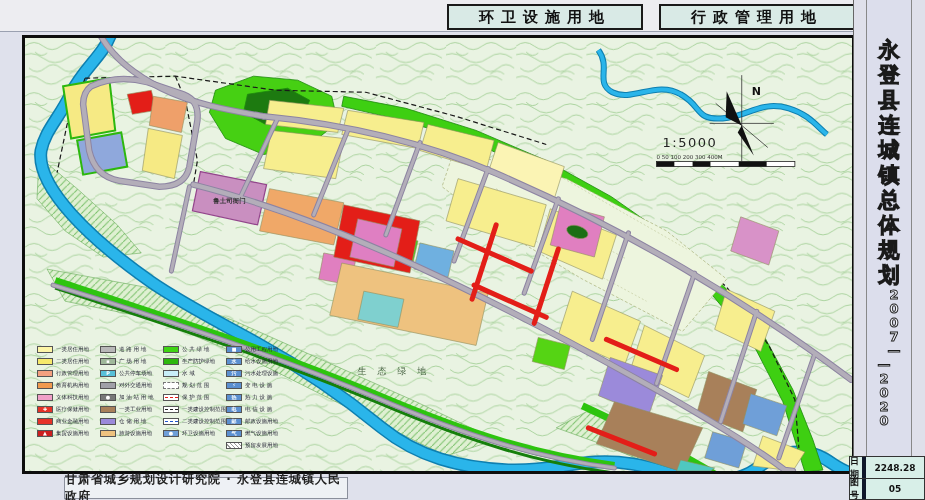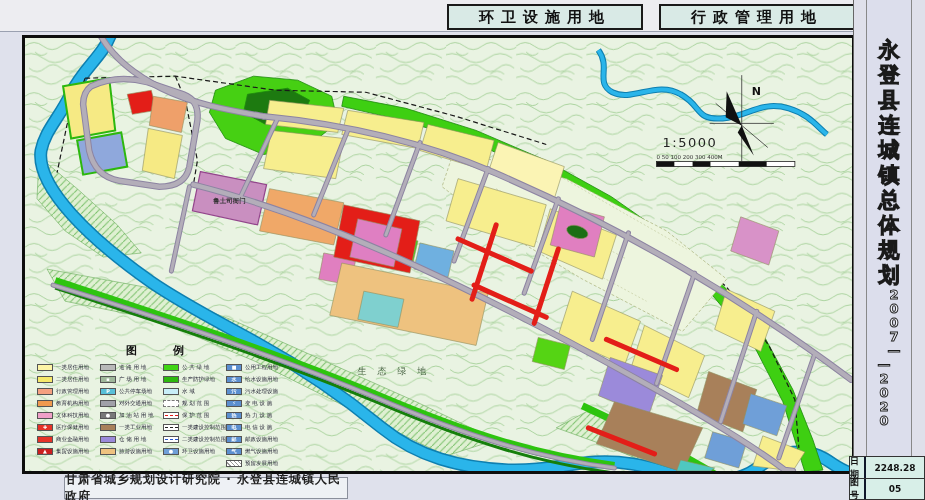--- a/index.html
+++ b/index.html
@@ -44,21 +44,21 @@
     -webkit-text-stroke:0.9px #1a1a1a;}
   .v-num.shift{margin-left:-10px;}
   .v-num.shift2{margin-left:10px;}
   
   .info-table{position:absolute;left:849px;top:456px;width:76px;height:44px;
     border:1px solid #333;box-sizing:border-box;background:#d8efe8;}
   .info-row{display:flex;height:50%;box-sizing:border-box;}
   .info-row + .info-row{border-top:1px solid #333;}
   .info-cell{display:flex;align-items:center;justify-content:center;
     font-size:9px;font-weight:bold;color:#111;box-sizing:border-box;}
-  .info-cell.lab{width:16px;border-right:2px solid #0f172a;}
+  .info-cell.lab{width:16px;border-right:4px solid #0f172a;}
   .info-cell.val{flex:1;}
   
   .credit{position:absolute;left:64px;top:477px;width:282px;height:20px;
     background:#eef1f5;border:1px solid #8a8f9c;display:flex;align-items:center;justify-content:center;
     font-size:12px;font-weight:bold;color:#222;letter-spacing:1px;}
 </style>
 </head>
 <body>
 
 <div class="top-strip"></div>
@@ -243,21 +243,20 @@
       <rect x="36" y="0" width="18" height="5" fill="#111"></rect>
       <rect x="54" y="0" width="28" height="5" fill="#fff"></rect>
       <rect x="82" y="0" width="28" height="5" fill="#111"></rect>
       <rect x="110" y="0" width="28" height="5" fill="#fff"></rect>
       <rect x="0" y="0" width="138" height="5" fill="none" stroke="#222" stroke-width="0.8"></rect>
     </g>
   </g>
 </svg>
 
   <div class="legend">
-    <div class="legend-title">图  例</div>
     <div class="legend-cols" id="legend-cols">
         <div class="lg-col">
           <div class="lg-row">
             <span class="sw" style="background: rgb(253, 245, 166);"></span>
             <span class="lg-label">一类居住用地</span>
           </div>
           <div class="lg-row">
             <span class="sw" style="background: rgb(246, 233, 106);"></span>
             <span class="lg-label">二类居住用地</span>
           </div>

